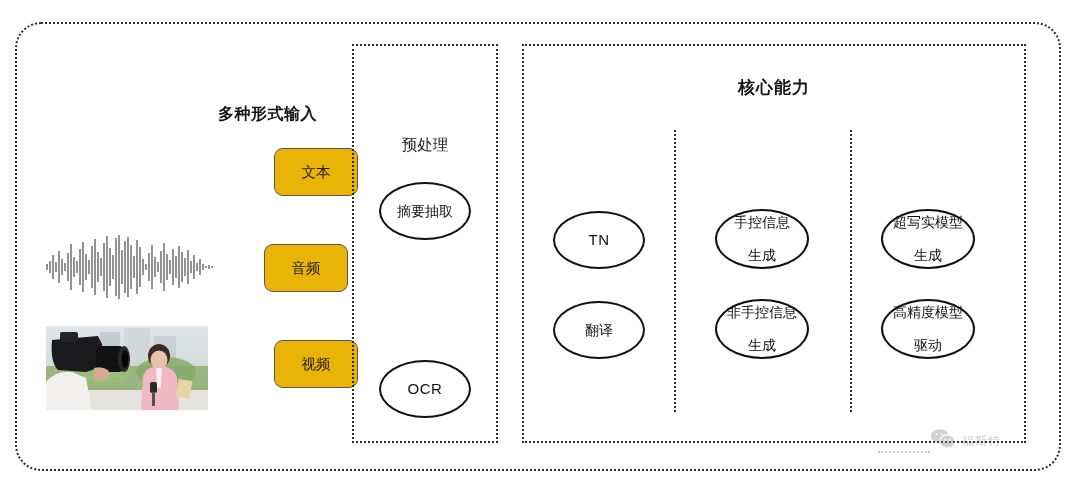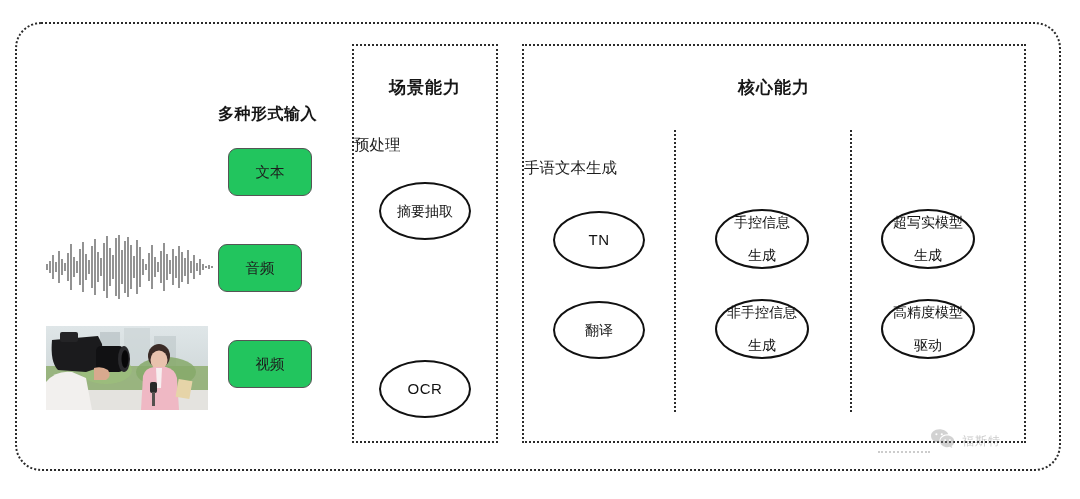--- a/index.html
+++ b/index.html
@@ -61,21 +61,21 @@
   }
   .v-divider.d1 { left: 150px; }
   .v-divider.d2 { left: 326px; }
 
   
   .col-head {
     position: absolute;
     font-size: 15.5px;
     color: #1d1d1d;
     white-space: nowrap;
-    text-align: left;
+    text-align: center;
   }
 
   
   .ellipse {
     position: absolute;
     border: 2.4px solid #111111;
     border-radius: 50%;
     background: #ffffff;
     display: flex;
     align-items: center;
@@ -105,25 +105,26 @@
     font-size: 19px;
     letter-spacing: 1px;
     color: #2a2a2a;
     white-space: nowrap;
   }
   .io-btn {
     position: absolute;
     width: 84px; height: 48px;
     border: 1.6px solid #555555;
     border-radius: 9px;
-    background: #22c55e;
+    background: #eab308;
     display: flex; align-items: center; justify-content: center;
     font-size: 14.5px;
     color: #1d1d1d;
     box-sizing: border-box;
+    margin-left: 46px;
   }
   .io-btn.b1 { left: 228px; top: 148px; }
   .io-btn.b2 { left: 218px; top: 244px; border-radius: 9px; }
   .io-btn.b3 { left: 228px; top: 340px; font-family: Liberation Mono, monospace; }
 
   
   .waveform {
     position: absolute;
     left: 42px; top: 233px;
     width: 175px; height: 68px;
@@ -281,39 +282,37 @@
 
       <path d="M48 42 Q56 40 62 44 Q66 50 60 54 L48 54 Z" fill="#d8a98e"></path>
     </svg>
   </div>
 
   <div class="io-btn b1">文本</div>
   <div class="io-btn b2">音频</div>
   <div class="io-btn b3">视频</div>
 
   <div class="panel panel-scene">
-    <div class="panel-title">场景能力</div>
 
     <div class="col-head" style="left:0; right:0; top:89px;">预处理</div>
 
     <div class="ellipse" style="left:25px; top:136px; width:92px; height:58px;">
       <span>摘要抽取</span>
     </div>
     <div class="ellipse lat" style="left:25px; top:314px; width:92px; height:58px;">
       <span>OCR</span>
     </div>
   </div>
 
   <div class="panel panel-core">
     <div class="panel-title">核心能力</div>
 
     <div class="v-divider d1"></div>
     <div class="v-divider d2"></div>
 
-    <div class="col-head" style="left:0px; width:150px; top:112px;">手语文本生成</div>
     <div class="ellipse lat" style="left:29px; top:165px; width:92px; height:58px;">
       <span>TN</span>
     </div>
     <div class="ellipse" style="left:29px; top:255px; width:92px; height:58px;">
       <span>翻译</span>
     </div>
 
     <div class="ellipse" style="left:191px; top:163px; width:94px; height:60px;">
       <span>
         <span>手控信息</span><br>

